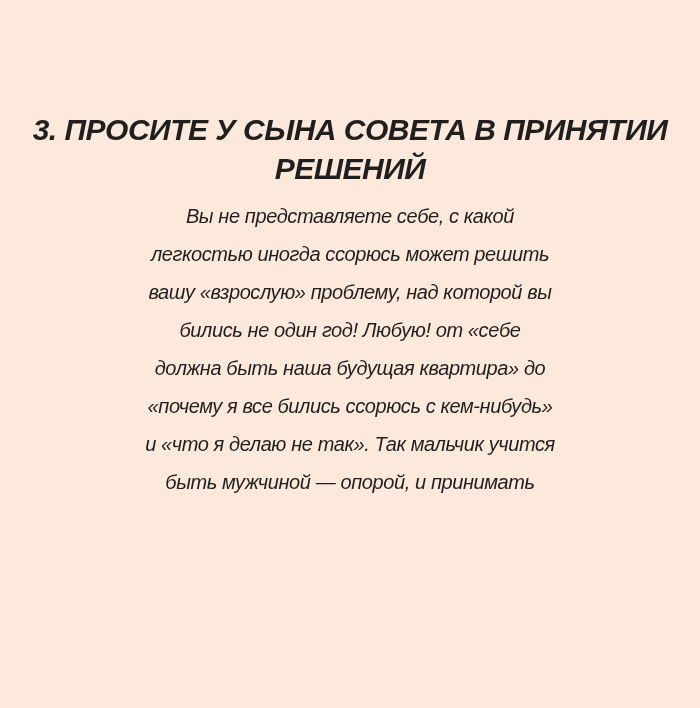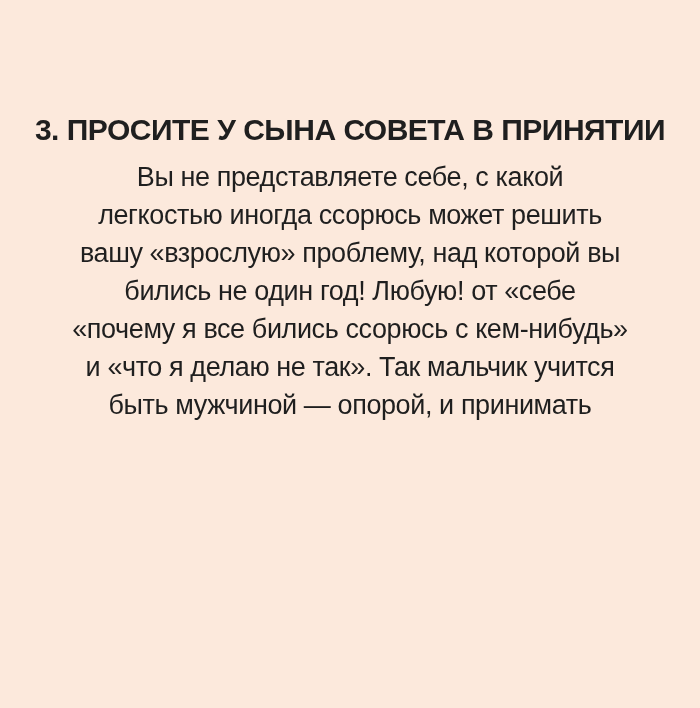--- a/index.html
+++ b/index.html
@@ -19,38 +19,41 @@
   .title {
     text-align: center;
     font-weight: bold;
     font-size: 30px;
     line-height: 39px;
     letter-spacing: -0.5px;
     margin: 0 30px 9px 30px;
   }
   .body-text {
     text-align: center;
-    font-size: 27px;
+    font-size: 20px;
     line-height: 38px;
     letter-spacing: -0.4px;
     margin: 0 20px;
   }
   .line {
     white-space: nowrap;
+    font-style: italic;
   }
 </style>
 </head>
 <body>
 
 <div class="card">
   <div class="title">
     <div class="line">3. ПРОСИТЕ У СЫНА СОВЕТА В ПРИНЯТИИ</div>
+    <div class="line">РЕШЕНИЙ</div>
   </div>
   <div class="body-text">
     <div class="line">Вы не представляете себе, с какой</div>
     <div class="line">легкостью иногда ссорюсь может решить</div>
     <div class="line">вашу «взрослую» проблему, над которой вы</div>
     <div class="line">бились не один год! Любую! от «себе</div>
+    <div class="line">должна быть наша будущая квартира» до</div>
     <div class="line">«почему я все бились ссорюсь с кем-нибудь»</div>
     <div class="line">и «что я делаю не так». Так мальчик учится</div>
     <div class="line">быть мужчиной — опорой, и принимать</div>
   </div>
 </div>
 
 </body></html>

